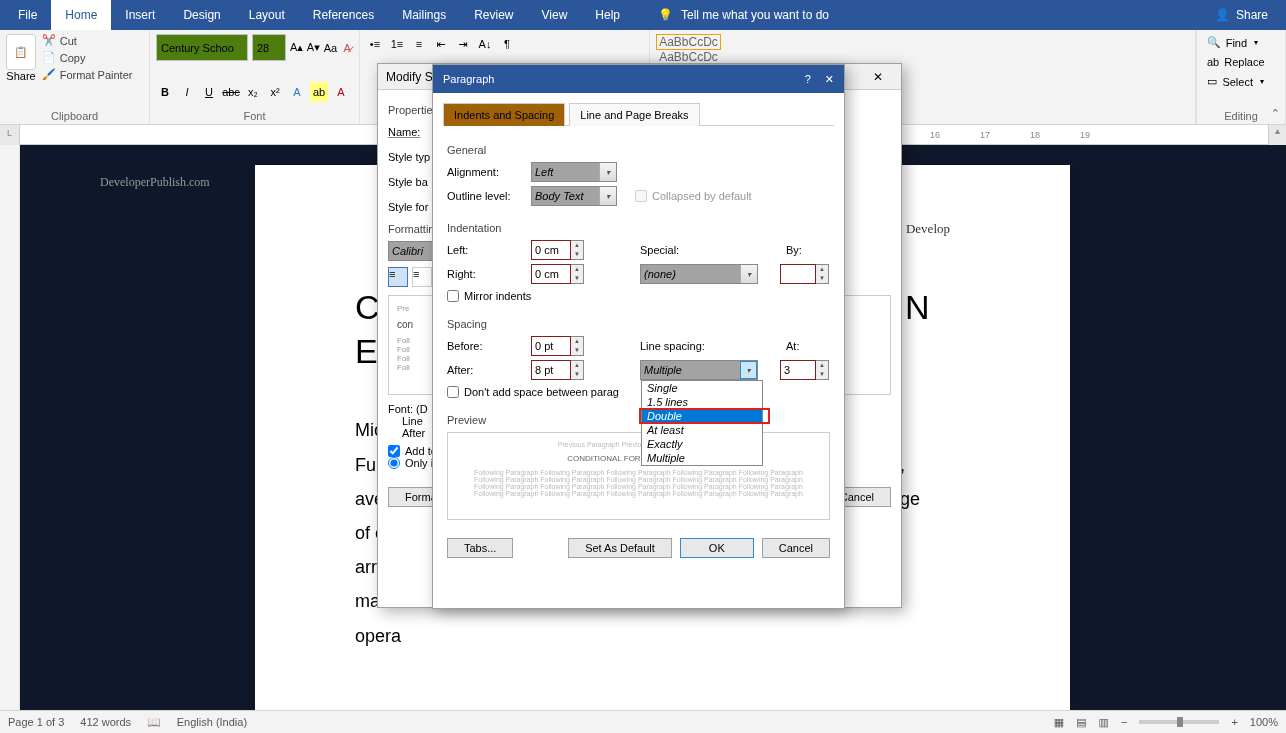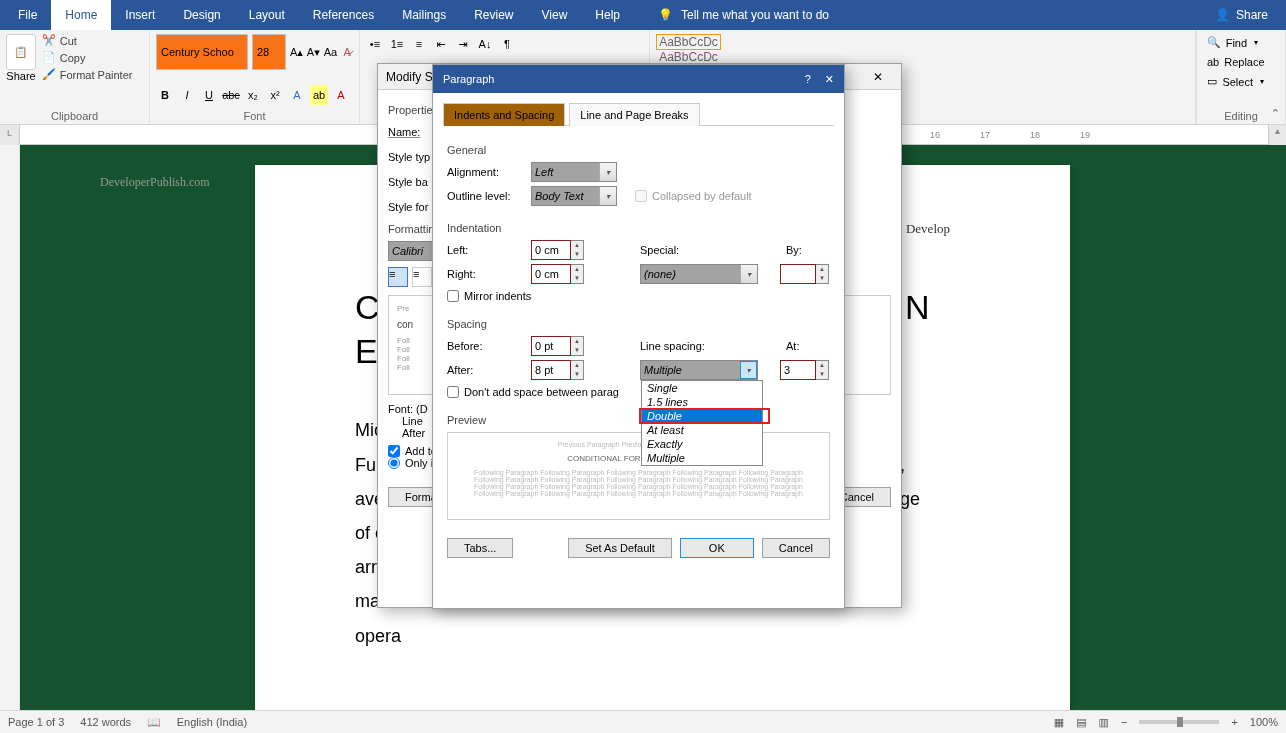--- a/index.html
+++ b/index.html
@@ -19,21 +19,21 @@
 .group-label { text-align: center; font-size: 11px; color: #666; padding-top: 2px; }
 .clipboard { width: 150px; }
 .clipboard-inner { display: flex; gap: 6px; }
 .paste-btn { display: flex; flex-direction: column; align-items: center; font-size: 11px; }
 .paste-icon { width: 30px; height: 36px; background: #fff; border: 1px solid #d0d0d0; border-radius: 3px; display: flex; align-items: center; justify-content: center; position: relative; }
 .clip-col { display: flex; flex-direction: column; gap: 4px; font-size: 11px; color: #444; }
 .clip-item { display: flex; align-items: center; gap: 4px; }
 
 .font-group { width: 210px; }
 .font-row { display: flex; gap: 4px; align-items: center; }
-.font-sel { border: 1px solid #c0c0c0; background: #f97316; height: 36px; font-size: 11px; padding: 0 4px; }
+.font-sel { border: 1px solid #c0c0c0; background: #4d7c0f; height: 27px; font-size: 11px; padding: 0 4px; }
 .font-name { width: 92px; }
 .font-size { width: 34px; }
 .btn-sm { width: 18px; height: 20px; display: flex; align-items: center; justify-content: center; font-size: 11px; }
 .spacer-row { height: 8px; }
 
 .styles-group { flex: 1; display: flex; align-items: flex-start; padding-top: 4px; }
 .style-box { font-family: Cambria, serif; text-align: center; font-size: 12px; color: #666; width: 65px; }
 .style-name { font-size: 10px; color: #555; }
 .style-big { font-size: 24px; }
 
@@ -41,21 +41,21 @@
 .ed-item { display: flex; align-items: center; gap: 5px; padding: 2px 4px; }
 
 
 .ruler-wrap { height: 20px; background: #f3f3f3; position: relative; display: flex; }
 .ruler-side { width: 20px; background: #e8e8e8; border-right: 1px solid #ccc; font-size: 9px; text-align: center; color: #888; padding-top: 3px; }
 .ruler { flex: 1; background: #fff; border-bottom: 1px solid #ccc; display: flex; font-size: 9px; color: #888; align-items: center; padding-left: 240px; gap: 40px; }
 
 
 .doc-area { position: absolute; top: 145px; left: 0; right: 0; bottom: 23px; background: #fff; display: flex; }
 .vruler { width: 20px; background: #f3f3f3; border-right: 1px solid #e0e0e0; }
-.page-scroll { flex: 1; overflow: hidden; position: relative; background: #14532d; }
+.page-scroll { flex: 1; overflow: hidden; position: relative; background: #0f172a; }
 .page { position: absolute; left: 235px; top: 20px; width: 815px; background: #fff; box-shadow: 0 0 8px rgba(0,0,0,0.15); padding: 60px 100px; font-family: Garamond, serif; font-size: 18px; line-height: 1.9; }
 .watermark { position: absolute; top: 30px; left: 80px; color: #999; font-size: 12px; font-family: "Segoe UI"; }
 .page-header { text-align: right; font-size: 13px; font-family: "Segoe UI"; color: #333; position: absolute; top: 52px; right: 120px; }
 .heading { font-size: 34px; line-height: 1.3; margin-top: 60px; }
 .bodytext { margin-top: 40px; }
 
 
 .statusbar { position: absolute; bottom: 0; left: 0; right: 0; height: 23px; background: #f3f3f3; border-top: 1px solid #d4d4d4; display: flex; align-items: center; font-size: 11px; color: #555; padding: 0 8px; gap: 16px; }
 .statusbar .right { margin-left: auto; display: flex; align-items: center; gap: 12px; }
 

